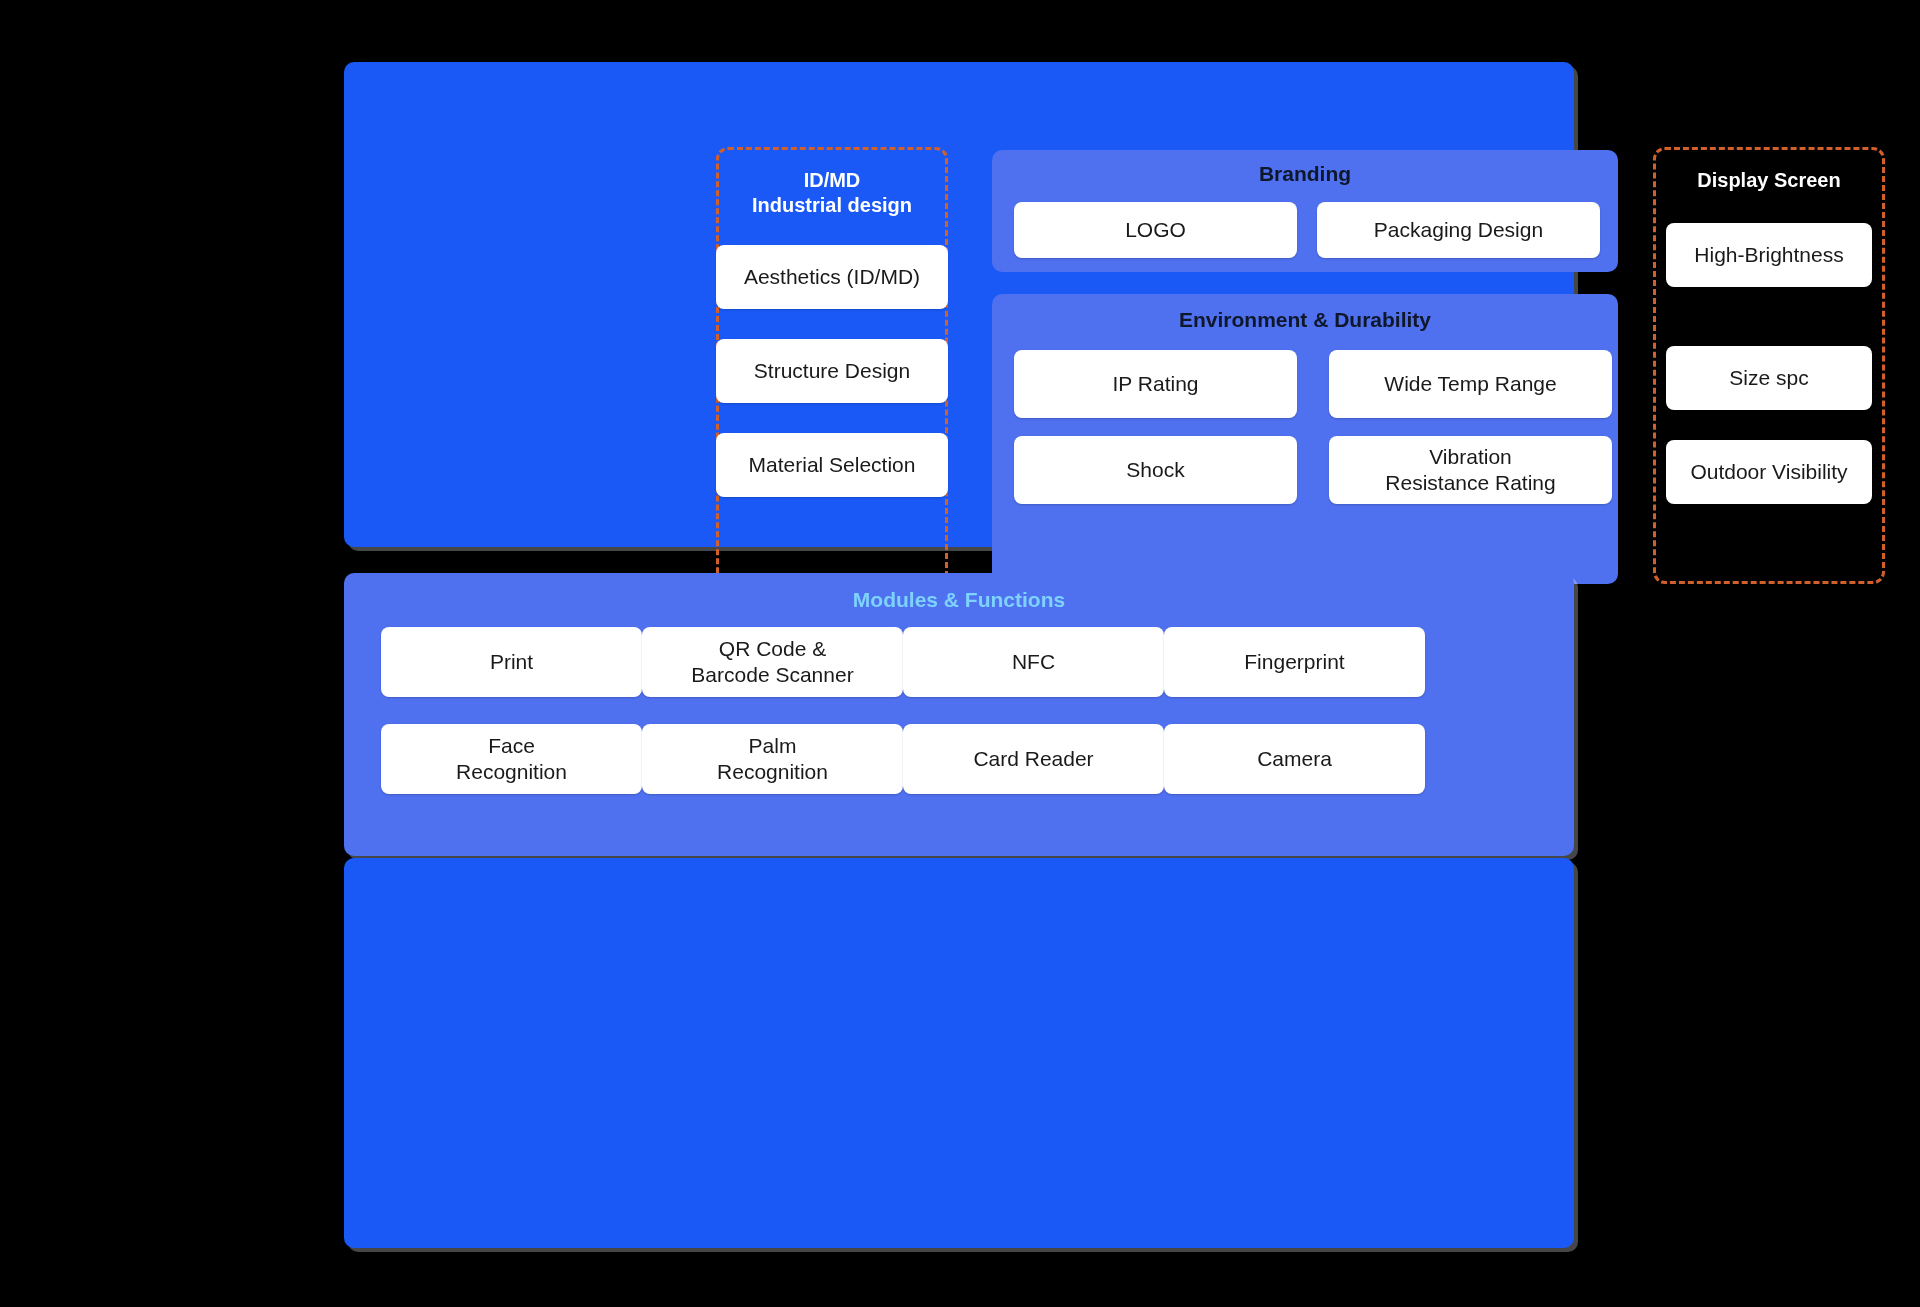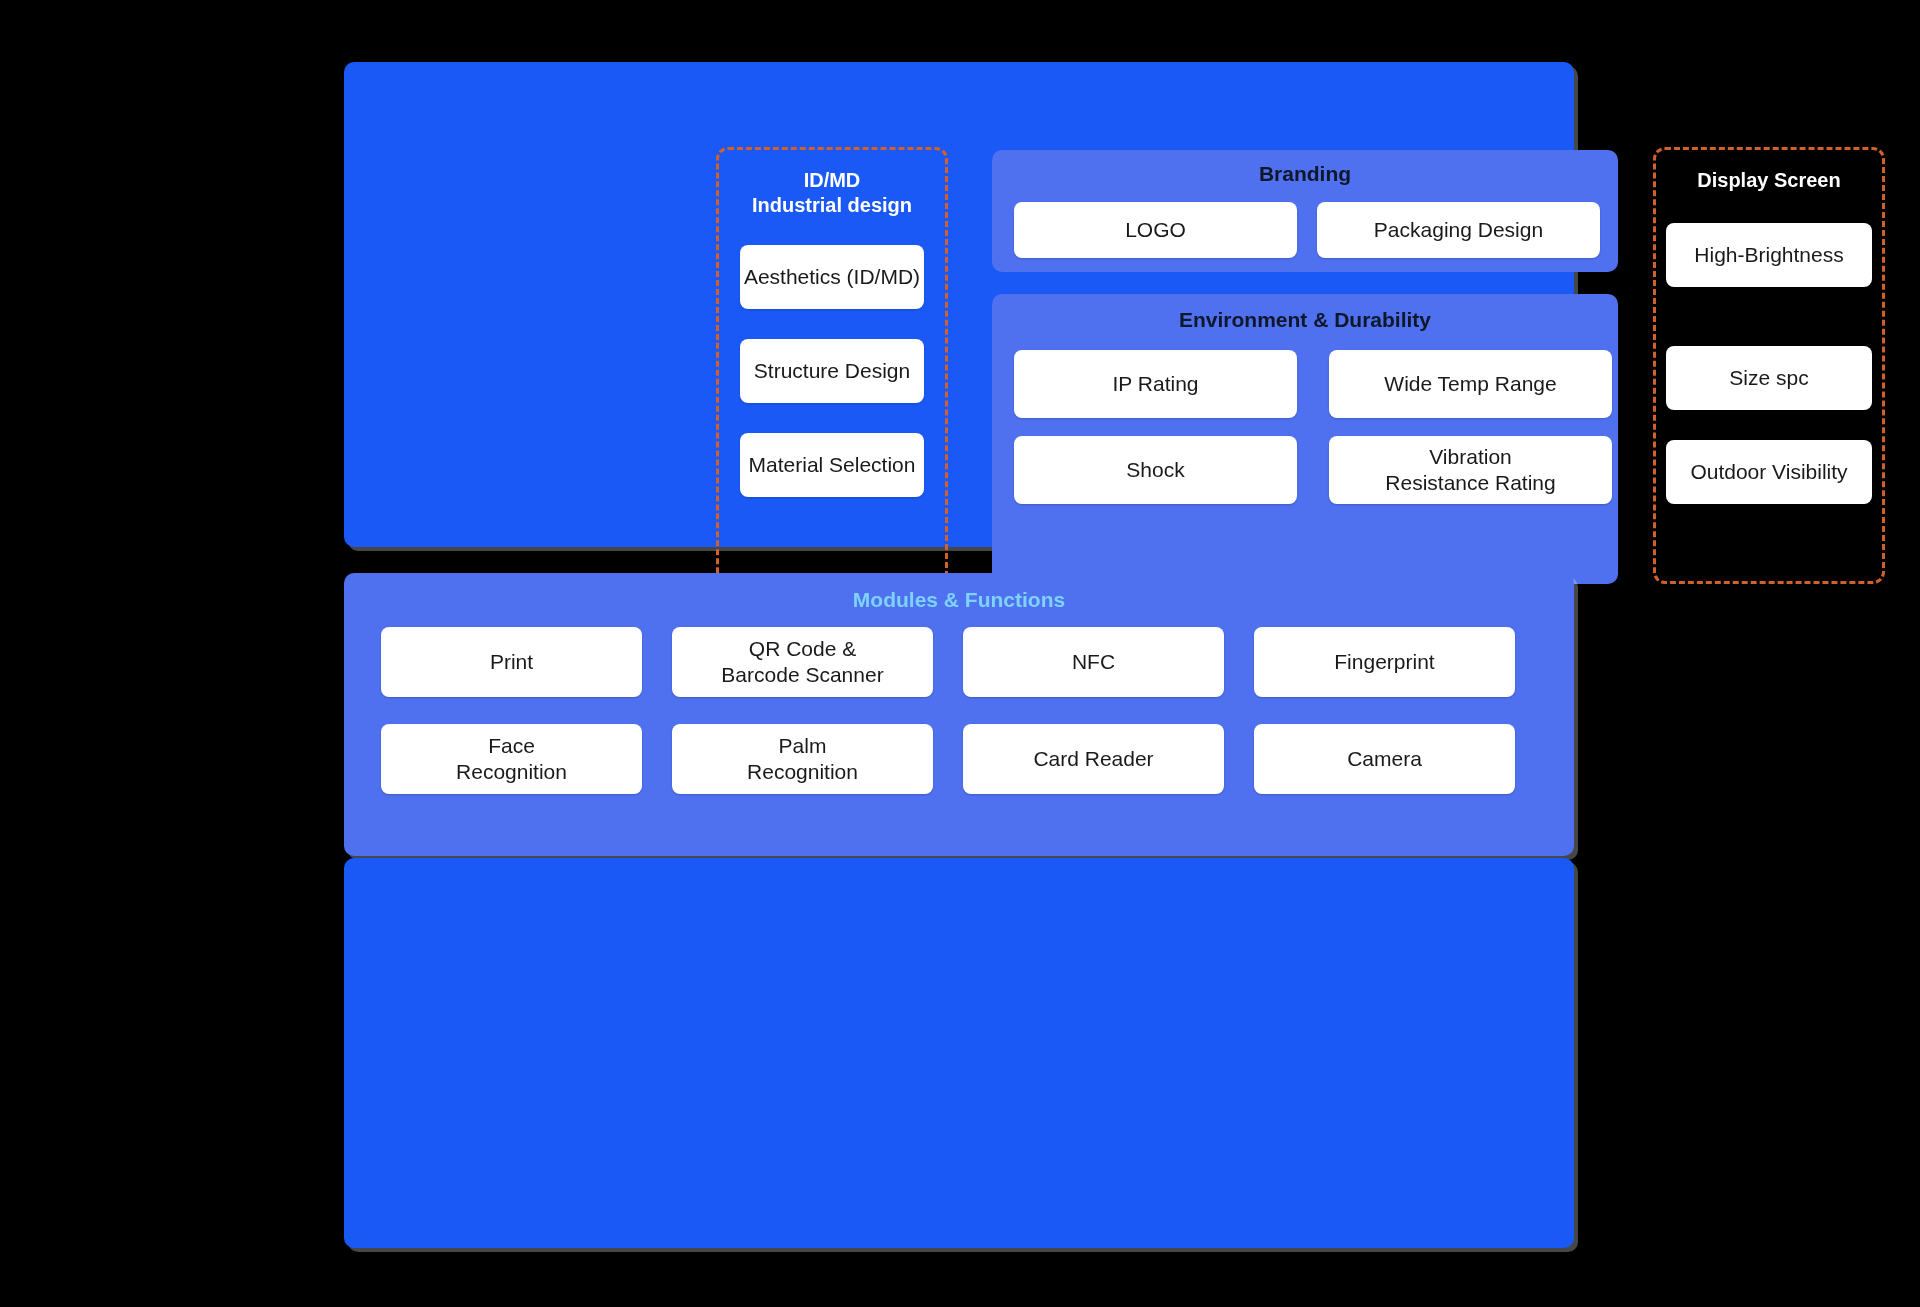--- a/index.html
+++ b/index.html
@@ -74,21 +74,21 @@
     font-size: 21px;
     box-shadow: 0 1px 2px rgba(0,0,0,0.18);
   }
 
   
   .g-idmd {
     left: 372px; top: 85px; width: 232px; height: 437px;
     padding-top: 18px;
   }
   .g-idmd .group-title { font-size: 20px; }
-  .g-idmd .chip { width: 184px; height: 64px; }
+  .g-idmd .chip { width: 232px; height: 64px; }
   .g-idmd .chip.c1 { margin-top: 27px; }
   .g-idmd .chip.c2 { margin-top: 30px; }
   .g-idmd .chip.c3 { margin-top: 30px; text-align: right; }
 
   .g-display {
     left: 1309px; top: 85px; width: 232px; height: 437px;
     padding-top: 18px;
   }
   .g-display .group-title { font-size: 20px; }
   .g-display .chip { width: 206px; height: 64px; }
@@ -105,21 +105,21 @@
   .p-env .panel-title { margin-top: 14px; font-size: 21px; }
   .p-env .row { display: flex; gap: 32px; margin: 18px 0 0 22px; }
   .p-env .chip { width: 283px; height: 68px; }
 
   
   .mid-title {
     position: absolute; left: 344px; top: 588px; width: 1230px;
     text-align: center; color: #7dd3fc; font-weight: bold; font-size: 21px;
   }
   .mid-row {
-    position: absolute; left: 381px; display: flex; gap: 30px;
+    position: absolute; left: 381px; display: flex; 
   }
   .mid-row.r1 { top: 627px; }
   .mid-row.r2 { top: 724px; }
   .mid-row .chip { width: 261px; height: 70px; }
 </style>
 </head>
 <body>
 
 <div id="canvas">
 

